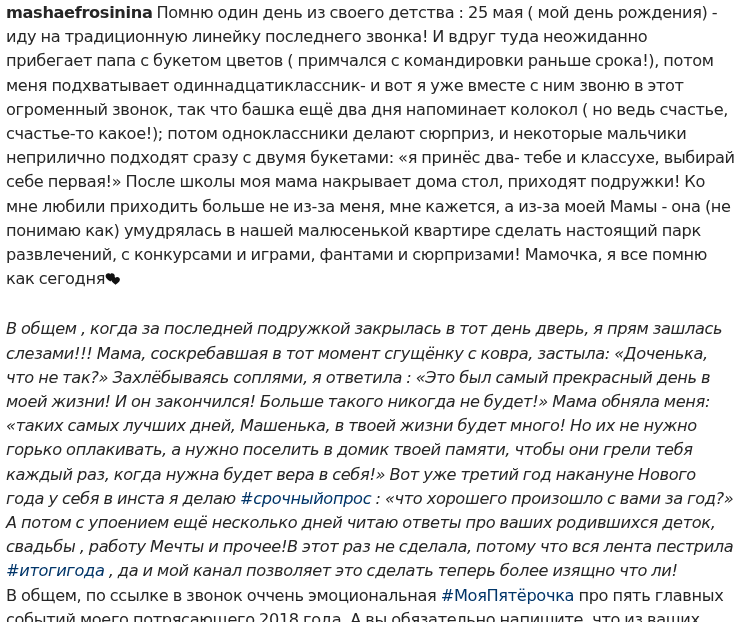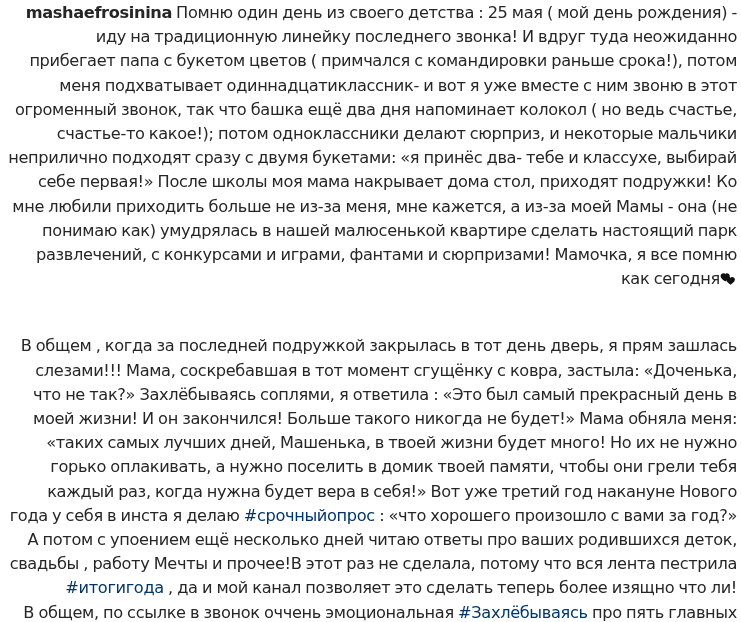--- a/index.html
+++ b/index.html
@@ -18,24 +18,24 @@
     padding: 1px 4px 0 6px;
     font-family: "DejaVu Sans", "Liberation Sans", sans-serif;
     font-size: 16.2px;
     line-height: 24.2px;
     color: #262626;
     letter-spacing: -0.35px;
     word-spacing: -0.5px;
   }
   .para {
     margin: 0;
-    text-align: right;
   }
   .para + .para.gap {
-    margin-top: 41px;
+    margin-top: 24px;
+    font-style: italic;
   }
   .username {
     font-weight: bold;
     color: #262626;
     cursor: pointer;
     margin-right: 4px;
   }
   .hashtag {
     color: #003569;
     cursor: pointer;
@@ -52,15 +52,15 @@
   <p class="para">
     <a class="username">mashaefrosinina</a><span>Помню один день из своего детства : 25 мая ( мой день рождения) - иду на традиционную линейку последнего звонка! И вдруг туда неожиданно прибегает папа с букетом цветов ( примчался с командировки раньше срока!), потом меня подхватывает одиннадцатиклассник- и вот я уже вместе с ним звоню в этот огроменный звонок, так что башка ещё два дня напоминает колокол ( но ведь счастье, счастье-то какое!); потом одноклассники делают сюрприз, и некоторые мальчики неприлично подходят сразу с двумя букетами: «я принёс два- тебе и классухе, выбирай себе первая!» После школы моя мама накрывает дома стол, приходят подружки! Ко мне любили приходить больше не из-за меня, мне кажется, а из-за моей Мамы - она (не понимаю как) умудрялась в нашей малюсенькой квартире сделать настоящий парк развлечений, с конкурсами и играми, фантами и сюрпризами! Мамочка, я все помню как сегодня</span><span class="emoji"><svg width="17" height="14" viewBox="0 0 17 14">
           <path d="M3.5 1.2c-1.6 0-2.9 1.2-2.9 2.8 0 2.6 3.3 4.4 4.6 5.6 1.3-1.2 4.6-3 4.6-5.6 0-1.6-1.3-2.8-2.9-2.8-0.9 0-1.5 0.5-1.7 1-0.2-0.5-0.8-1-1.7-1z" fill="#111"></path>
           <path d="M9 5c-1.5 0-2.7 1.1-2.7 2.6 0 2.4 3 4.1 4.3 5.2 1.2-1.1 4.3-2.8 4.3-5.2 0-1.5-1.2-2.6-2.7-2.6-0.8 0-1.4 0.4-1.6 0.9-0.2-0.5-0.8-0.9-1.6-0.9z" fill="#111"></path>
         </svg></span>
   </p>
   <p class="para gap">
     <span>В общем , когда за последней подружкой закрылась в тот день дверь, я прям зашлась слезами!!! Мама, соскребавшая в тот момент сгущёнку с ковра, застыла: «Доченька, что не так?» Захлёбываясь соплями, я ответила : «Это был самый прекрасный день в моей жизни! И он закончился! Больше такого никогда не будет!» Мама обняла меня: «таких самых лучших дней, Машенька, в твоей жизни будет много! Но их не нужно горько оплакивать, а нужно поселить в домик твоей памяти, чтобы они грели тебя каждый раз, когда нужна будет вера в себя!» Вот уже третий год накануне Нового года у себя в инста я делаю </span><a class="hashtag">#срочныйопрос</a><span> : «что хорошего произошло с вами за год?» А потом с упоением ещё несколько дней читаю ответы про ваших родившихся деток, свадьбы , работу Мечты и прочее!В этот раз не сделала, потому что вся лента пестрила </span><a class="hashtag">#итогигода</a><span> , да и мой канал позволяет это сделать теперь более изящно что ли!</span>
   </p>
   <p class="para">
-    <span>В общем, по ссылке в звонок оччень эмоциональная </span><a class="hashtag">#Захлёбываясь</a><span> про пять главных событий моего потрясающего 2018 года. А вы обязательно напишите, что из ваших воспоминаний навсегда поселится в ваших домиках памяти:)? П.С. Во время записи этого видео я все время сглатывала тот самый слёзный ком, ведь.... «а вдруг больше никогда ...?»</span>
+    <span>В общем, по ссылке в звонок оччень эмоциональная </span><a class="hashtag">#МояПятёрочка</a><span> про пять главных событий моего потрясающего 2018 года. А вы обязательно напишите, что из ваших воспоминаний навсегда поселится в ваших домиках памяти:)? П.С. Во время записи этого видео я все время сглатывала тот самый слёзный ком, ведь.... «а вдруг больше никогда ...?»</span>
   </p>
 </div>
 
 </body></html>

